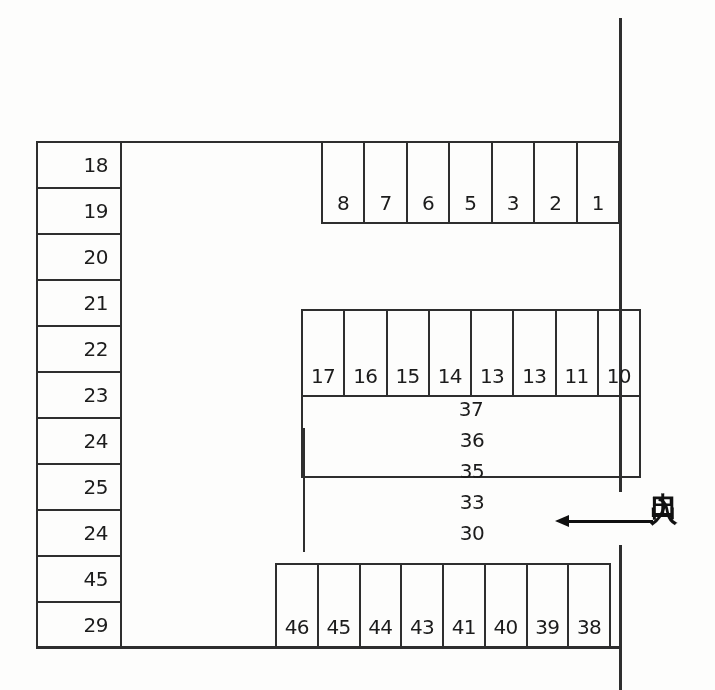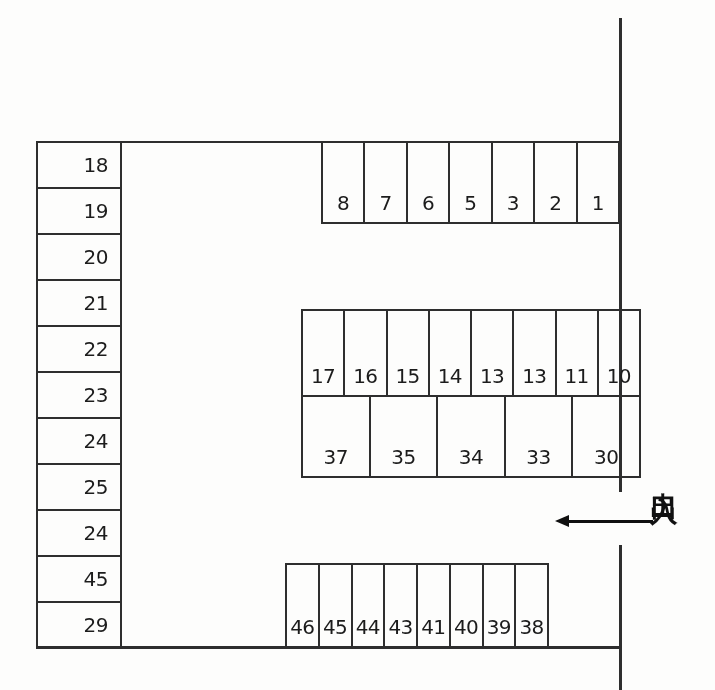--- a/index.html
+++ b/index.html
@@ -94,30 +94,30 @@
     <div class="hrow" style="height:84px;">
       <div class="cell">17</div>
       <div class="cell">16</div>
       <div class="cell">15</div>
       <div class="cell">14</div>
       <div class="cell">13</div>
       <div class="cell">13</div>
       <div class="cell">11</div>
       <div class="cell">10</div>
     </div>
-    <div class="hrow second" style="height:81px;">
+    <div class="hrow second" style="height:81px;flex-direction:column;">
       <div class="cell">37</div>
+      <div class="cell">36</div>
       <div class="cell">35</div>
-      <div class="cell">34</div>
       <div class="cell">33</div>
       <div class="cell">30</div>
     </div>
   </div>
 
-  <div class="block hrow numfont" style="left:285px;top:563px;width:264px;height:85px;">
+  <div class="block hrow numfont" style="left:275px;top:563px;width:336px;height:85px;">
     <div class="cell">46</div>
     <div class="cell">45</div>
     <div class="cell">44</div>
     <div class="cell">43</div>
     <div class="cell">41</div>
     <div class="cell">40</div>
     <div class="cell">39</div>
     <div class="cell">38</div>
   </div>
 

